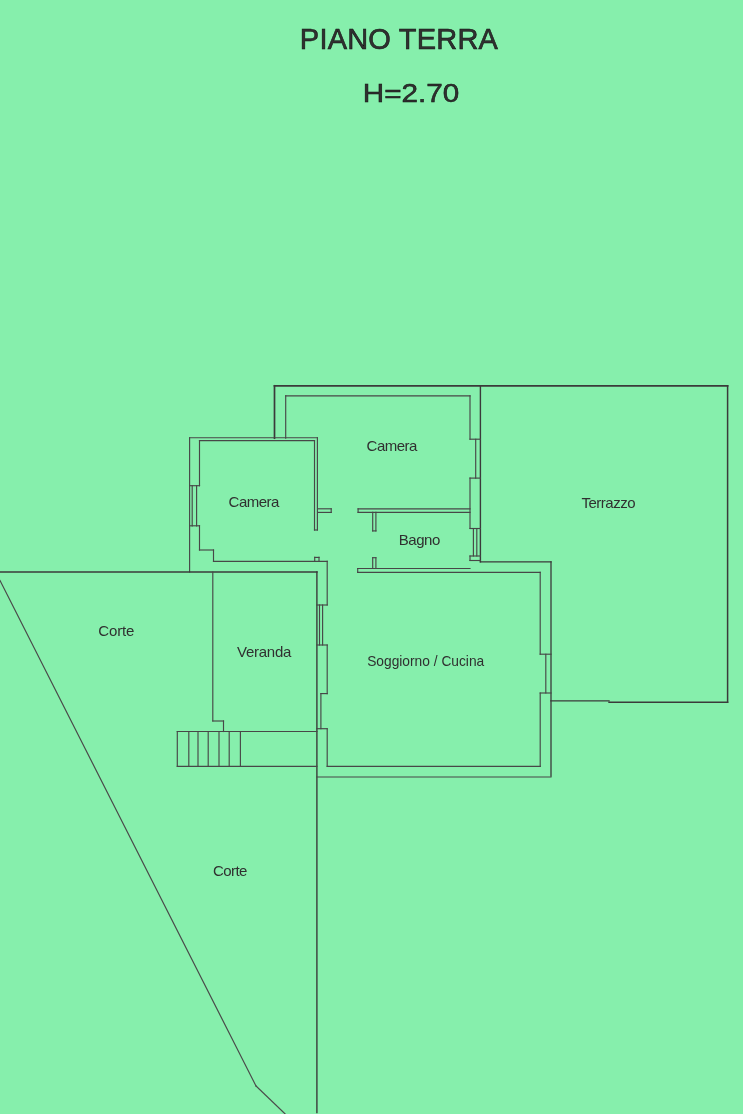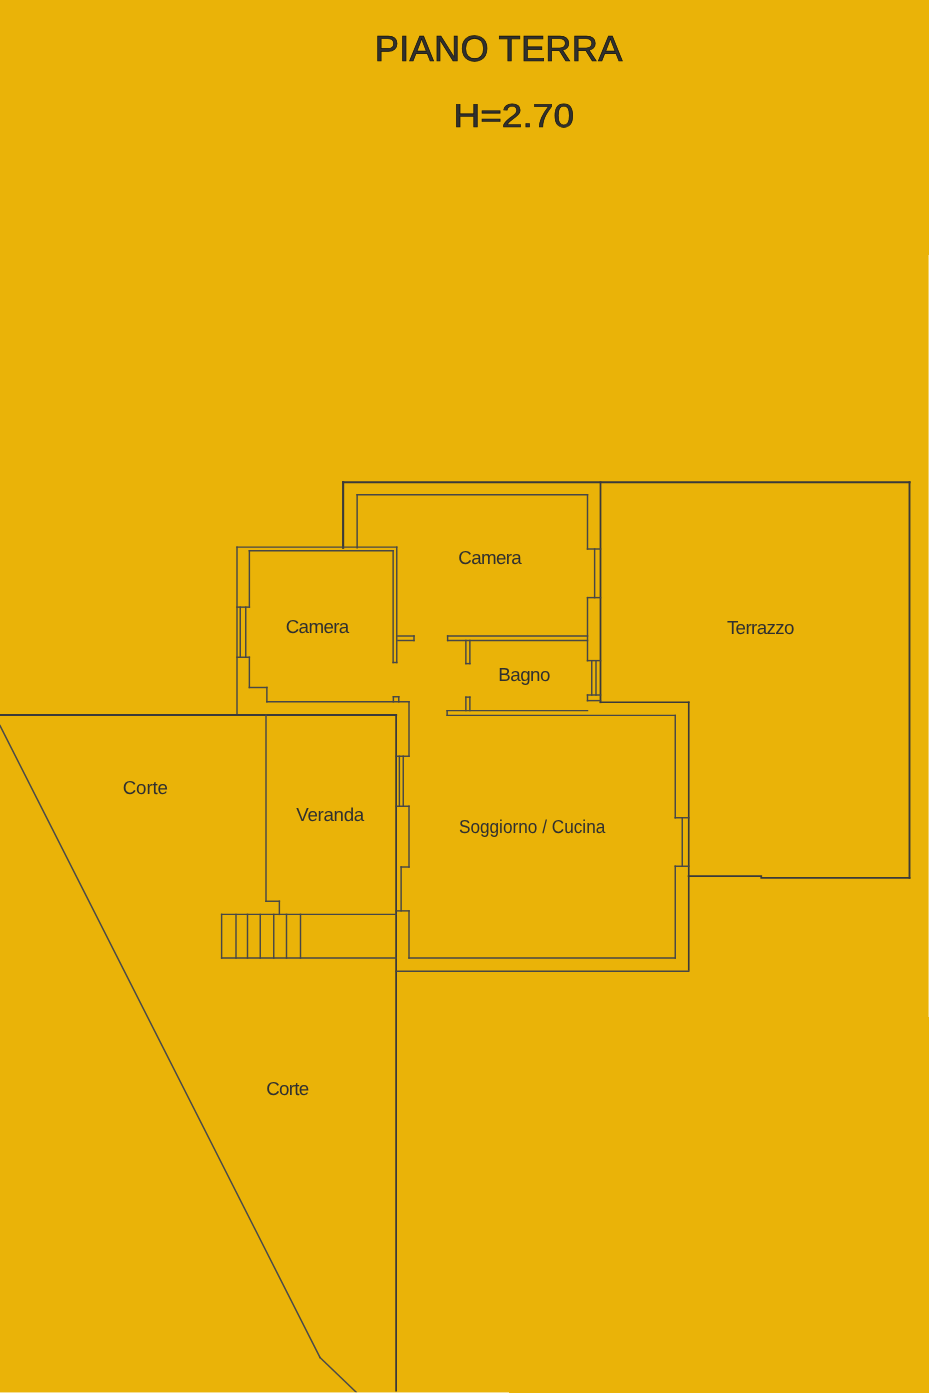--- a/index.html
+++ b/index.html
@@ -1,16 +1,16 @@
 <!DOCTYPE html>
 <html><head>
 <meta charset="utf-8">
 <style>
   html,body{margin:0;padding:0;background:#fff;}
-  .page{position:relative;width:743px;height:1114px;background:#eab308;overflow:hidden;
+  .page{position:relative;width:743px;height:1114px;background:#86efac;overflow:hidden;
         font-family:"Liberation Sans", sans-serif;}
   svg{position:absolute;left:0;top:0;}
   text{font-family:"Liberation Sans", sans-serif;fill:#303030;}
   .room{font-size:15px;}
 </style>
 </head>
 <body>
 <div class="page">
 <svg width="743" height="1114" viewBox="0 0 743 1114">
 

